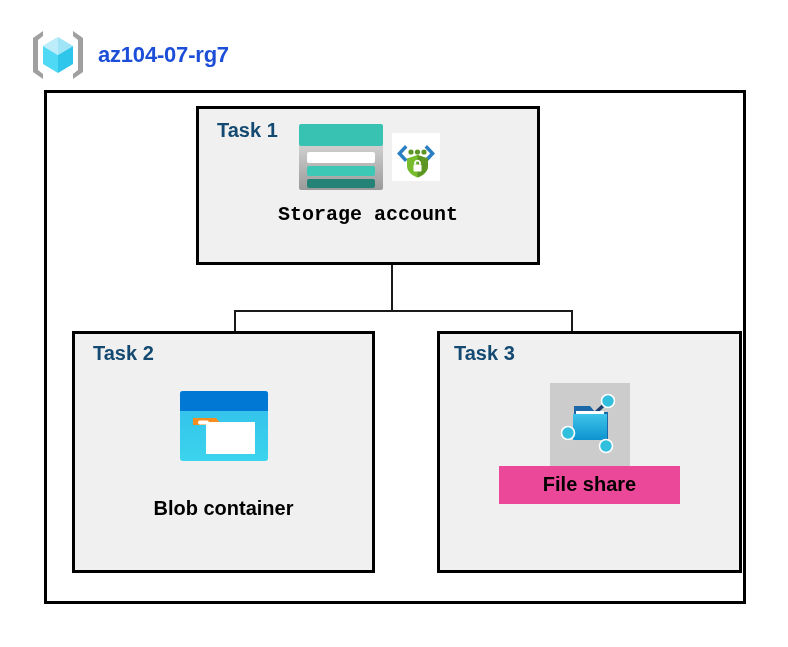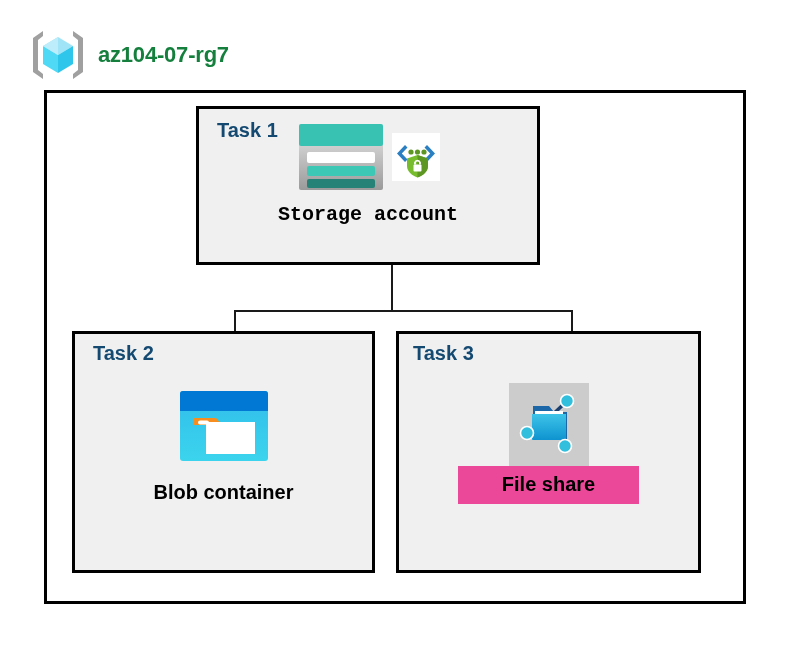--- a/index.html
+++ b/index.html
@@ -31,21 +31,21 @@
   }
   #rg-icon {
     width: 56px;
     height: 54px;
     display: block;
   }
   #rg-title {
     margin-left: 12px;
     font-size: 22px;
     font-weight: bold;
-    color: #15803d;
+    color: #1d4ed8;
     letter-spacing: -0.2px;
     white-space: nowrap;
   }
 
   
   #rg-frame {
     position: absolute;
     left: 44px;
     top: 90px;
     width: 702px;
@@ -57,21 +57,21 @@
 
   
   .task-box {
     position: absolute;
     background: #F0F0F0;
     border: 3px solid #000000;
     box-sizing: border-box;
   }
   #task1-box { left: 196px; top: 106px; width: 344px; height: 159px; }
   #task2-box { left: 72px;  top: 331px; width: 303px; height: 242px; }
-  #task3-box { left: 396px; top: 331px; width: 305px; height: 242px; }
+  #task3-box { left: 437px; top: 331px; width: 305px; height: 242px; }
 
   .task-label {
     position: absolute;
     font-size: 20px;
     font-weight: bold;
     color: #144A72;
     white-space: nowrap;
   }
   #task1-label { left: 18px; top: 10px; }
   #task2-label { left: 18px; top: 8px;  }
@@ -101,21 +101,21 @@
     align-items: center;
     gap: 7px;
     height: 72px;
   }
   #storage-caption { margin-top: 8px; font-family: Liberation Mono, monospace; }
 
   
   #blob-node {
     left: 0; right: 0; top: 55px;
   }
-  #blob-caption { margin-top: 14px; }
+  #blob-caption { margin-top: 30px; }
 
   
   #fileshare-node {
     left: 0; right: 0; top: 49px;
   }
   .icon-highlight {
     background: #CCCCCC;
     padding: 9px 10px 8px 10px;
     display: flex;
     align-items: center;

